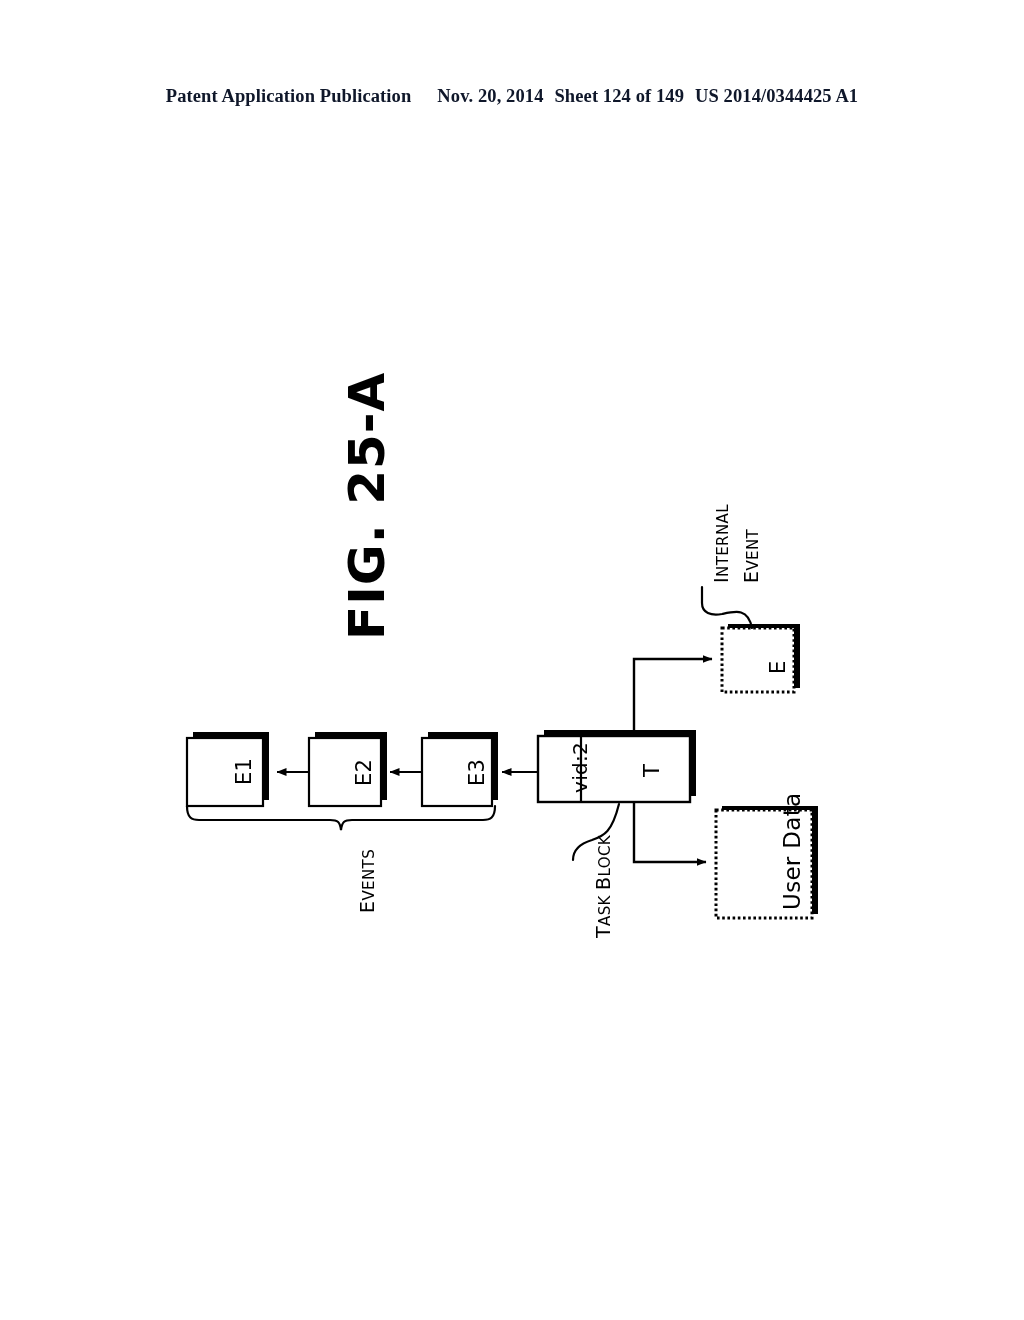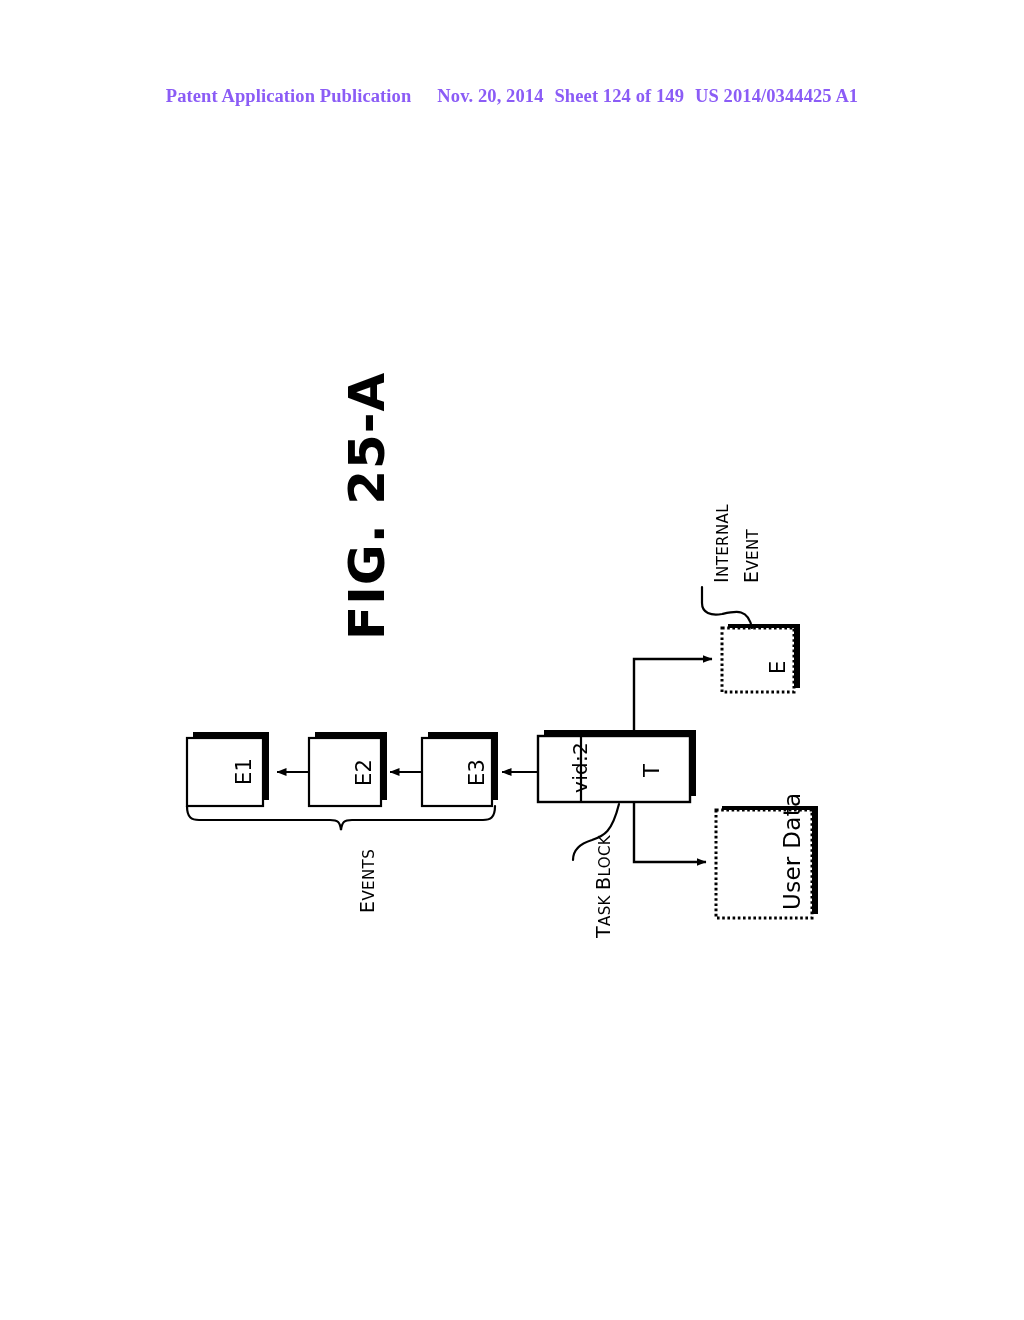--- a/index.html
+++ b/index.html
@@ -18,21 +18,21 @@
   
   #page-header {
     position: absolute;
     left: 0;
     top: 86px;
     width: 1024px;
     text-align: center;
     font-family: "Liberation Serif", serif;
     font-weight: bold;
     font-size: 18.5px;
-    color: #8b5cf6;
+    color: #0f172a;
     white-space: nowrap;
     letter-spacing: 0.1px;
   }
   #page-header .hdr-seg { display: inline-block; }
   #page-header .gap-lg { display: inline-block; width: 26px; }
   #page-header .gap-sm { display: inline-block; width: 11px; }
 
   
   #figure-canvas {
     position: absolute;

